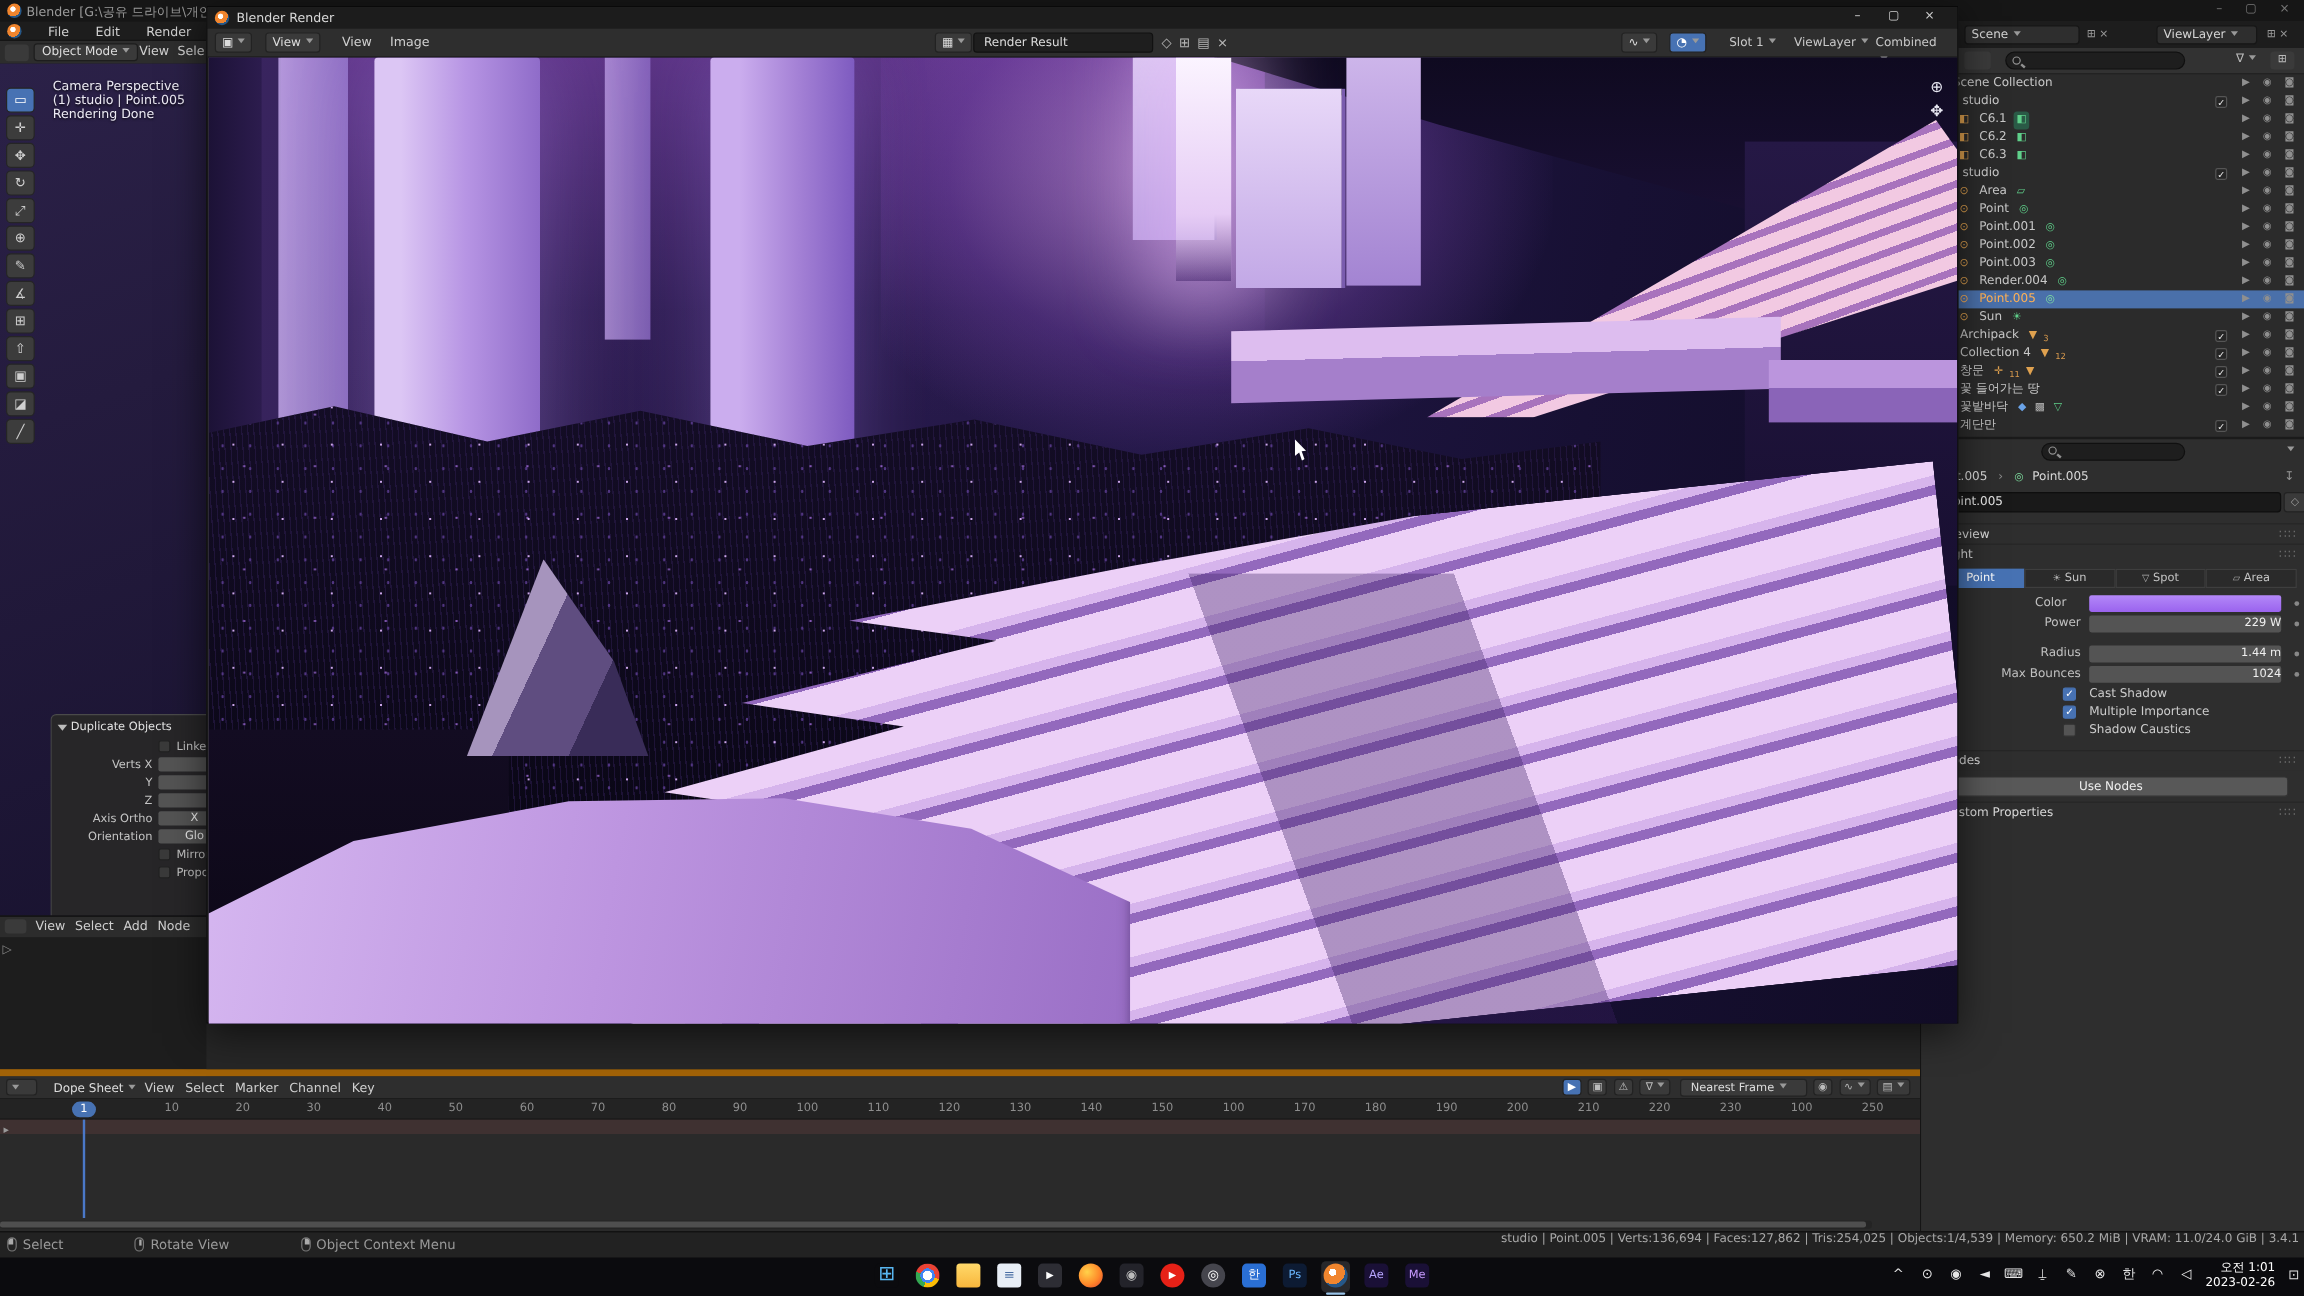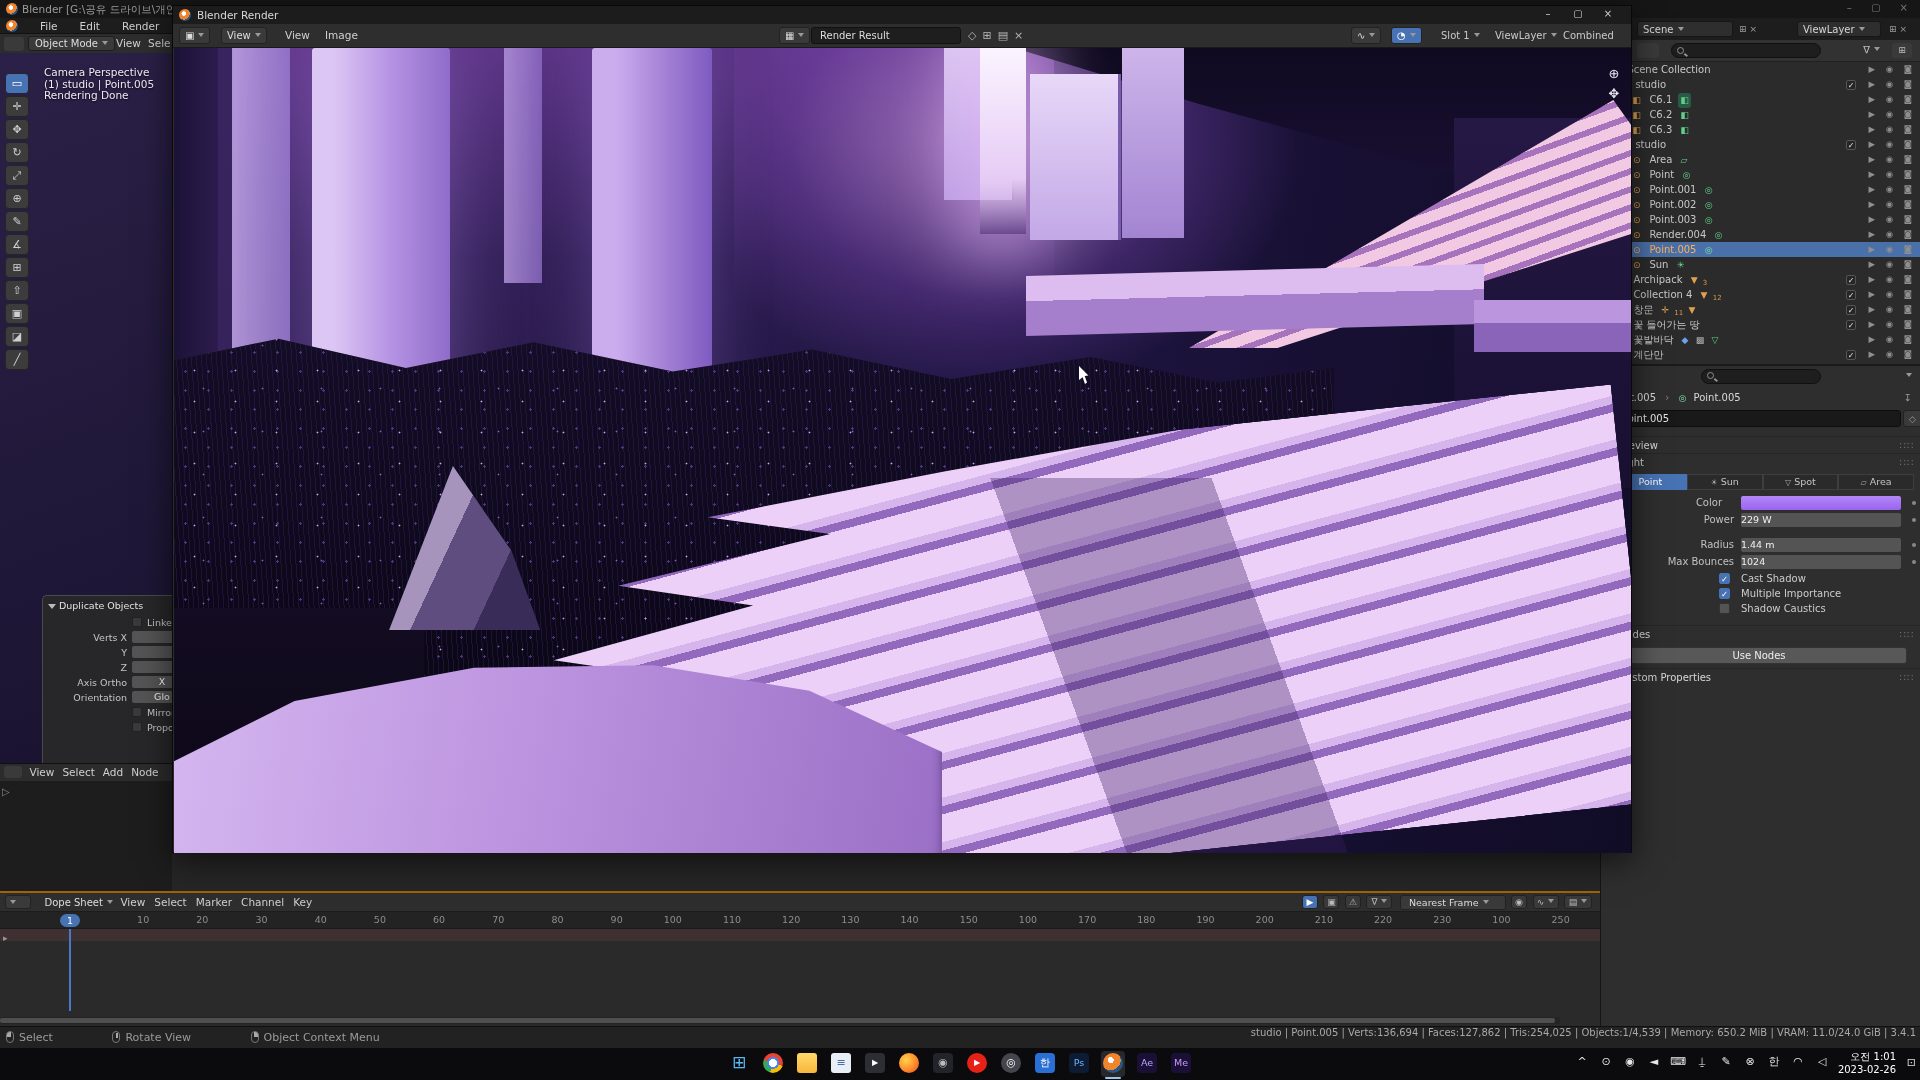--- a/index.html
+++ b/index.html
@@ -114,31 +114,31 @@
   .psec { position:relative; height:17px; line-height:17px; color:#d8d8d8; padding-left:18px; background:#2e2e2e; border-top:1px solid #262626; }
   .psec:before { content:""; position:absolute; left:6px; top:6px; border-left:3.5px solid transparent; border-right:3.5px solid transparent; border-top:4.5px solid #bbb; }
   .psec .grip { position:absolute; right:6px; color:#6f6f6f; letter-spacing:1px; }
   .ptabs { position:relative; height:16px; margin:4px 6px 6px 10px; display:flex; }
   .ptab { flex:1; background:#2a2a2a; border:1px solid #3e3e3e; color:#c4c4c4; text-align:center; line-height:14px; font-size:9.5px; }
   .ptab .tg { font-size:8px; margin-right:3px; color:#aaa; }
   .ptab.act { background:#4772b3; border-color:#4772b3; color:#fff; }
   .prow { position:relative; height:15px; margin:2px 0; }
   .prow .plabel { position:absolute; right:186px; top:1px; color:#c0c0c0; white-space:nowrap; }
   .prow .pfield { position:absolute; left:140px; top:0; width:160px; height:14px; background:#545454; border-radius:2px;
-      color:#f0f0f0; text-align:left; line-height:14px; font-size:9.5px; }
+      color:#f0f0f0; text-align:right; line-height:14px; font-size:9.5px; }
   .prow .dot { position:absolute; right:4px; top:5px; width:4px; height:4px; border-radius:50%; background:#888; }
   .pchkrow { position:relative; height:14px; margin:1px 0; padding-left:140px; color:#cccccc; line-height:13px; }
   .pchk { position:absolute; left:118px; top:1px; width:11px; height:11px; border-radius:2px; background:#545454; border:1px solid #333;
       color:#fff; font-size:8.5px; line-height:10px; text-align:center; }
   .pchk.on { background:#4772b3; border-color:#4772b3; }
   .pbtn { position:absolute; left:10px; width:296px; height:17px; background:#585858; border:1px solid #333; border-radius:3px;
       color:#eee; text-align:center; line-height:16px; }
 
   
-  .dope { left:0; top:891px; width:1600px; height:135px; background:#2a2a2a; border-top:2px solid #a16207; }
+  .dope { left:0; top:891px; width:1600px; height:135px; background:#2a2a2a; border-top:6px solid #a16207; }
   .ds-header { position:absolute; left:0; top:0; width:100%; height:19px; background:#2e2e2e; border-bottom:1px solid #1c1c1c; }
   .ds-header .menu { display:inline-block; color:#cfcfcf; font-size:10.5px; padding:2px 9px 0 0; }
   .ds-ebtn { display:inline-block; width:26px; height:14px; background:#3a3a3a; border:1px solid #222; border-radius:3px; margin:2px 6px 0 5px; }
   .ds-editor { display:inline-block; height:15px; color:#ddd; font-size:10px; padding:2px 4px 0 4px; }
   .ds-right { position:absolute; right:8px; top:2px; height:15px; }
   .ds-right .ib { display:inline-block; width:16px; height:14px; background:#3a3a3a; border:1px solid #222; border-radius:3px;
       color:#bbb; font-size:9px; text-align:center; line-height:13px; vertical-align:top; margin-left:2px; }
   .ds-right .ib.act { background:#4772b3; color:#fff; }
   .ds-snap { display:inline-block; height:15px; background:#3a3a3a; border:1px solid #222; border-radius:3px; color:#ddd;
       font-size:9.5px; line-height:14px; padding:0 16px 0 8px; margin-left:4px; vertical-align:top; }

